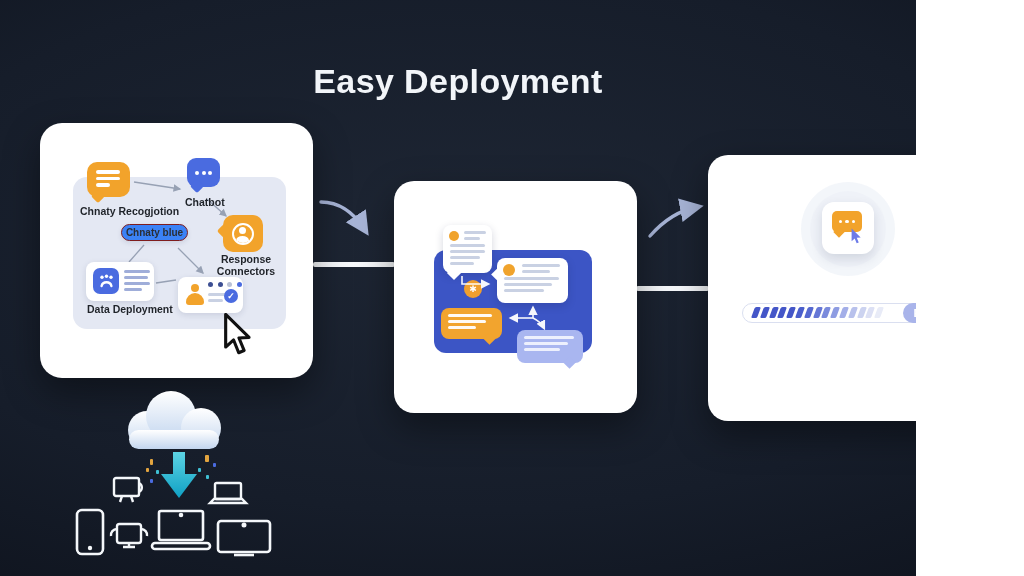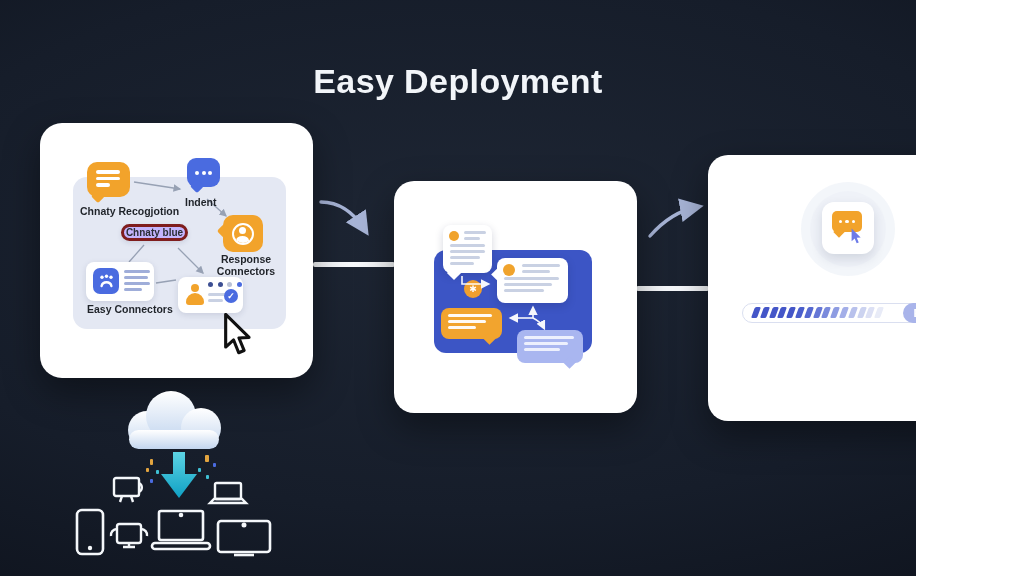--- a/index.html
+++ b/index.html
@@ -31,22 +31,22 @@
   .tailsq::after { content:""; position:absolute; width:10px; height:10px; background:inherit;
                    transform:rotate(45deg); border-radius:2px; }
   .intent-icon { left:47px; top:39px; width:43px; height:35px; background:#f2a32b; border-radius:10px;
                  padding:8px 0 0 9px; }
   .intent-icon::after { left:6px; bottom:-4px; }
   .intent-icon .bar { display:block; height:3.5px; border-radius:2px; background:#fff; margin-bottom:3px; }
   .chatbot-icon { left:147px; top:35px; width:33px; height:29px; background:#4a6be0; border-radius:9px;
                   display:flex; align-items:center; justify-content:center; gap:2.5px; }
   .chatbot-icon::after { left:5px; bottom:-4px; }
   .chatbot-icon .dot, .appbubble .dot { width:4px; height:4px; border-radius:50%; background:#fff; }
-  .pill { position:absolute; left:81px; top:101px; width:67px; height:17px; background:#c4b5fd;
-          border:3px solid #7f1d1d; border-radius:9px; box-shadow:0 2px 5px rgba(40,50,90,.12);
+  .pill { position:absolute; left:81px; top:101px; width:67px; height:17px; background:#3b82f6;
+          border:1px solid #7f1d1d; border-radius:9px; box-shadow:0 2px 5px rgba(40,50,90,.12);
           font-size:10px; font-weight:600; color:#2a2e35; display:flex; align-items:center; justify-content:center; }
   .response-icon { left:183px; top:92px; width:40px; height:37px; background:#f2a32b; border-radius:10px;
                    display:flex; align-items:center; justify-content:center; }
   .response-icon::after { left:-4px; top:11px; }
   .ring { width:22px; height:22px; border:2.5px solid #fff; border-radius:50%; position:relative; overflow:hidden; }
   .ring::before { content:""; position:absolute; left:5px; top:2.5px; width:7px; height:7px; border-radius:50%; background:#fff; }
   .ring::after  { content:""; position:absolute; left:2px; top:11px; width:13px; height:9px; border-radius:50% 50% 0 0; background:#fff; }
   .resp-label { left:172px; top:130px; width:68px; white-space:normal; text-align:center; line-height:12px; }
   .dc-box { position:absolute; left:46px; top:139px; width:68px; height:39px; background:#fff; border-radius:8px;
             box-shadow:0 2px 6px rgba(40,50,90,.14); padding:6px 6px 0 7px; display:flex; gap:5px; }
@@ -160,21 +160,21 @@
       <span class="bar" style="width:24px"></span>
       <span class="bar" style="width:14px"></span>
     </div>
     <div class="node-label" style="left:40px; top:82px;">Chnaty Recogjotion</div>
 
     <div class="icon-bubble chatbot-icon tailsq">
       <span class="dot"></span>
       <span class="dot"></span>
       <span class="dot"></span>
     </div>
-    <div class="node-label" style="left:145px; top:73px;">Indent</div>
+    <div class="node-label" style="left:145px; top:73px;">Chatbot</div>
 
     <div class="pill">Chnaty blue</div>
 
     <div class="icon-bubble response-icon tailsq">
       <div class="ring"></div>
     </div>
     <div class="node-label resp-label">Response Connectors</div>
 
     <div class="dc-box">
       <div class="dc-icon">
@@ -187,21 +187,21 @@
           <path d="M3.6,12 a5,4.6 0 0 1 9.8,0" stroke="#fff" stroke-width="2.4" fill="none" stroke-linecap="round"></path>
         </svg>
       </div>
       <div class="lines blue" style="padding-top:2px">
           <span class="ln" style="width: 26px;"></span>
           <span class="ln" style="width: 24px;"></span>
           <span class="ln" style="width: 26px;"></span>
           <span class="ln" style="width: 18px;"></span>
         </div>
     </div>
-    <div class="node-label" style="left:47px; top:180px;">Easy Connectors</div>
+    <div class="node-label" style="left:47px; top:180px;">Data Deployment</div>
 
     <div class="mini-card">
       <div class="mini-person"></div>
       <div class="mini-dots">
         <span style="background:#3d4f93"></span>
         <span style="background:#3d4f93"></span>
         <span style="background:#b9c1d6"></span>
         <span style="background:#4a6be0"></span>
       </div>
       <div class="mini-lines lines gray">

